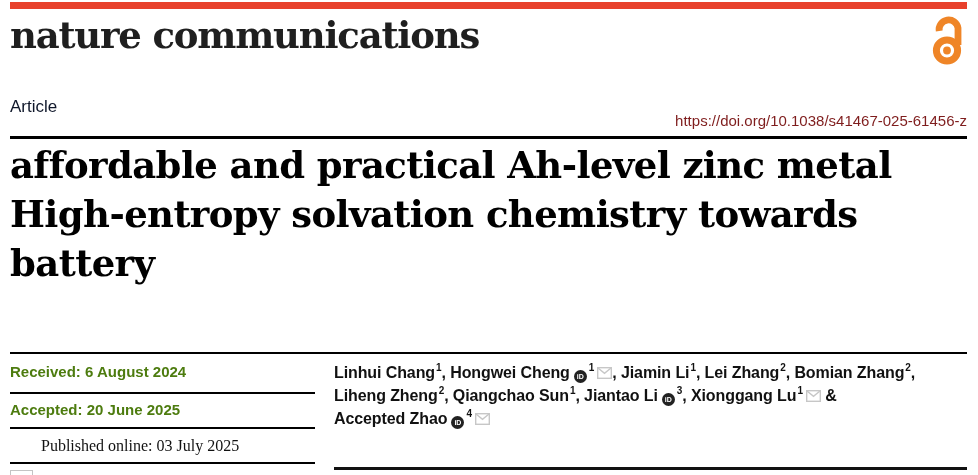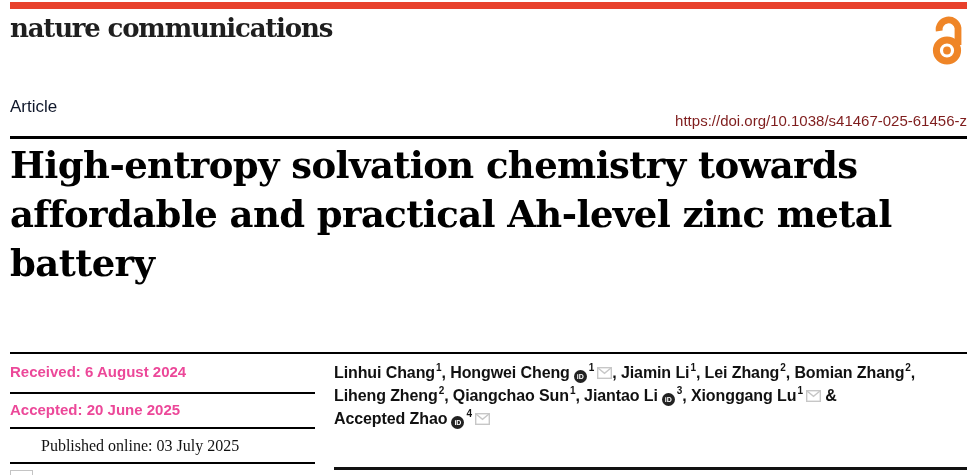--- a/index.html
+++ b/index.html
@@ -8,21 +8,21 @@
     position:relative; width:978px; height:475px; background:#ffffff;
     overflow:hidden; color:#000;
   }
   .topbar {
     position:absolute; left:10px; right:11px; top:2px; height:7px;
     background:#e8412c;
   }
   .journal-logo {
     position:absolute; left:10px; top:13px;
     font-family:"DejaVu Serif", serif; font-weight:bold;
-    font-size:26px; letter-spacing:-1.2px; color:#1f1f1f;
+    font-size:37px; letter-spacing:-1.2px; color:#1f1f1f;
     white-space:nowrap;
   }
   .oa-icon { position:absolute; right:12px; top:15px; }
   .article-label {
     position:absolute; left:10px; top:97px;
     font-size:17px; font-weight:normal; color:#0f172a;
   }
   .doi-link {
     position:absolute; right:11px; top:112px;
     font-size:15px; color:#7f1d1d; text-decoration:none; white-space:nowrap;
@@ -35,21 +35,21 @@
     position:absolute; left:10px; top:141px; width:957px;
     font-family:"DejaVu Serif", serif; font-weight:bold;
     font-size:37px; line-height:49px; letter-spacing:-0.6px; color:#000;
   }
   .article-title div { white-space:nowrap; }
   .mid-rule {
     position:absolute; left:10px; right:11px; top:352px; height:2px;
     background:#000;
   }
   .date-row { position:absolute; left:10px; white-space:nowrap; }
-  .date-bold { font-size:15px; font-weight:bold; color:#ec4899; }
+  .date-bold { font-size:15px; font-weight:bold; color:#4d7c0f; }
   .date-serif { font-family:"Liberation Serif", serif; font-size:16px; color:#111; }
   .hrule-left { position:absolute; left:10px; width:305px; height:2px; background:#000; }
   .author-block {
     position:absolute; left:334px; top:361px; width:636px;
     font-size:16px; font-weight:bold; color:#111; letter-spacing:-0.1px;
   }
   .author-line { line-height:23px; white-space:nowrap; }
   .orcid {
     display:inline-block; width:13px; height:13px; border-radius:50%;
     background:#222; color:#fff; font-size:7px; font-weight:bold;
@@ -85,22 +85,22 @@
     </svg>
   </div>
 
   <div class="article-label">Article</div>
 
   <a class="doi-link" href="#">https://doi.org/10.1038/s41467-025-61456-z</a>
 
   <div class="article-rule"></div>
 
   <h1 class="article-title" style="margin:0;">
+      <div>affordable and practical Ah-level zinc metal</div>
       <div>High-entropy solvation chemistry towards</div>
-      <div>affordable and practical Ah-level zinc metal</div>
       <div>battery</div>
     </h1>
 
   <div class="mid-rule"></div>
 
   <div class="date-row date-bold" style="top:363px;">Received: 6 August 2024</div>
   <div class="hrule-left" style="top:392px;"></div>
 
   <div class="date-row date-bold" style="top:401px;">Accepted: 20 June 2025</div>
   <div class="hrule-left" style="top:427px;"></div>

